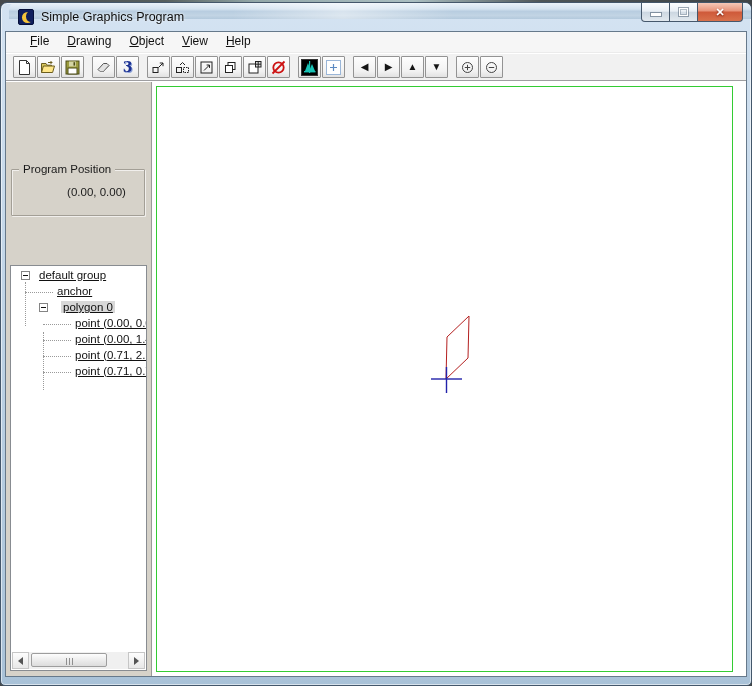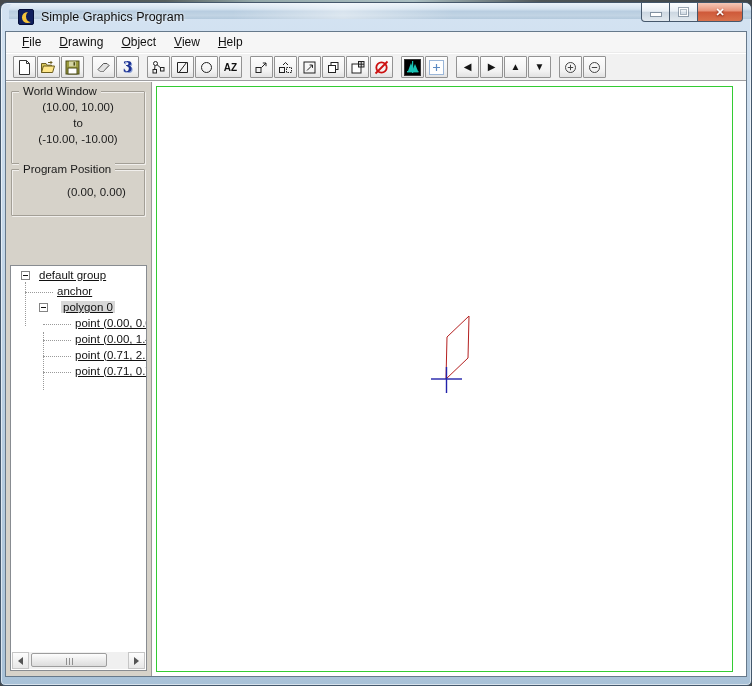--- a/index.html
+++ b/index.html
@@ -39,21 +39,21 @@
   .wbtn.close { width:45px; border-left:none; border-radius:0 0 4px 0;
     background:linear-gradient(180deg,#f6c9b8 0%,#e8957c 42%,#cf5a3a 52%,#d8714c 100%); }
   .glyph-min { width:10px; height:3px; background:#fff; margin-top:5px;
     box-shadow:0 0 0 1px rgba(70,88,108,.55); }
   .glyph-max { width:9px; height:8px; border:1px solid #fff; box-shadow:0 0 0 1px rgba(70,88,108,.5), inset 0 0 0 1px rgba(70,88,108,.35); background:rgba(255,255,255,.15); }
   .glyph-x { color:#fff; font-size:11px; font-weight:bold; text-shadow:0 1px 2px rgba(90,10,0,.8); }
   
   .client { position:absolute; left:4px; right:4px; top:28px; bottom:8px; background:#fff;
     border:1px solid #66798b; overflow:hidden; }
   .menubar { position:absolute; left:0; right:0; top:0; height:21px; background:#f6f6f6;
-    border-bottom:1px solid #ebebeb; display:flex; align-items:center; padding-left:7px; }
+    border-bottom:1px solid #ebebeb; display:flex; padding-left:15px; }
   .menuitem { font-size:12px; color:#111; padding:2px 9px 3px 9px; cursor:default; }
   .menuitem .ul { text-decoration:underline; }
   .toolbar { position:absolute; left:0; right:0; top:22px; height:27px; background:#f1f1f1;
     border-bottom:1px solid #9e9ea0; display:flex; align-items:center; padding-left:7px; }
   .tbgroup { display:flex; margin-right:7px; }
   .tbtn { width:23px; height:22px; margin-right:1px; border:1px solid #939393; border-radius:1px;
     background:linear-gradient(180deg,#fdfdfd 0%,#f2f2f2 70%,#e2e2e2 100%);
     display:flex; align-items:center; justify-content:center; padding:0; cursor:default; }
   .tbtn svg { display:block; }
   .az { font-size:10px; font-weight:bold; color:#111; letter-spacing:0; }
@@ -166,44 +166,20 @@
               <path d="M5 12.5h3.5L14 6.5" fill="none" stroke="#888"></path>
             </svg>
         </button>
         <button class="tbtn">
             <span class="num3">3</span>
           </button>
       </div>
       <div class="tbgroup">
         <button class="tbtn">
           <svg width="17" height="17" viewBox="0 0 17 17">
-              <circle cx="5.5" cy="4.5" r="2" fill="none" stroke="#222"></circle>
-              <rect x="3" y="10.5" width="3.5" height="3.5" fill="none" stroke="#222"></rect>
-              <rect x="10.5" y="8.5" width="3.5" height="3.5" fill="none" stroke="#222"></rect>
-              <path d="M5 6.5 4.6 10.5M7 5.7l3.8 3.3" fill="none" stroke="#222"></path>
-            </svg>
-        </button>
-        <button class="tbtn">
-          <svg width="17" height="17" viewBox="0 0 17 17">
-              <path d="M3.5 3.5h10v10h-10z" fill="none" stroke="#222"></path>
-              <path d="M12.5 3.5 5 13.5" fill="none" stroke="#222"></path>
-            </svg>
-        </button>
-        <button class="tbtn">
-          <svg width="17" height="17" viewBox="0 0 17 17">
-              <circle cx="8.5" cy="8.5" r="5" fill="none" stroke="#222"></circle>
-            </svg>
-        </button>
-        <button class="tbtn">
-            <span class="az">AZ</span>
-          </button>
-      </div>
-      <div class="tbgroup">
-        <button class="tbtn">
-          <svg width="17" height="17" viewBox="0 0 17 17">
               <rect x="3" y="8.5" width="5" height="5" fill="none" stroke="#222"></rect>
               <path d="M8.5 8.5 13 4M13 4h-3.2M13 4v3.2" fill="none" stroke="#222"></path>
             </svg>
         </button>
         <button class="tbtn">
           <svg width="17" height="17" viewBox="0 0 17 17">
               <rect x="2.5" y="8.5" width="5" height="5" fill="none" stroke="#222"></rect>
               <rect x="9.5" y="8.5" width="5" height="5" fill="none" stroke="#222" stroke-dasharray="1.5 1"></rect>
               <path d="M6 6l2.5-2.5L11 6" fill="none" stroke="#222"></path>
             </svg>
@@ -277,26 +253,20 @@
               <circle cx="8.5" cy="8.5" r="5" fill="none" stroke="#444"></circle>
               <path d="M5.8 8.5h5.4" stroke="#444"></path>
             </svg>
         </button>
       </div>
     </div>
 
     <div class="content">
 
       <div class="sidebar">
-        <div class="groupbox gb1">
-          <span class="gb-label">World Window</span>
-          <div class="gb-line first">(10.00, 10.00)</div>
-          <div class="gb-line">to</div>
-          <div class="gb-line">(-10.00, -10.00)</div>
-        </div>
         <div class="groupbox gb2">
           <span class="gb-label">Program Position</span>
           <div class="gb-line first">(0.00, 0.00)</div>
         </div>
 
         <div class="treepanel">
           <div class="treerows" id="treerows">
               <div class="trow">
                 <span class="expbox" style="left: 10px;"></span>
                 <span class="tlabel" style="left: 28px;">default group</span>

